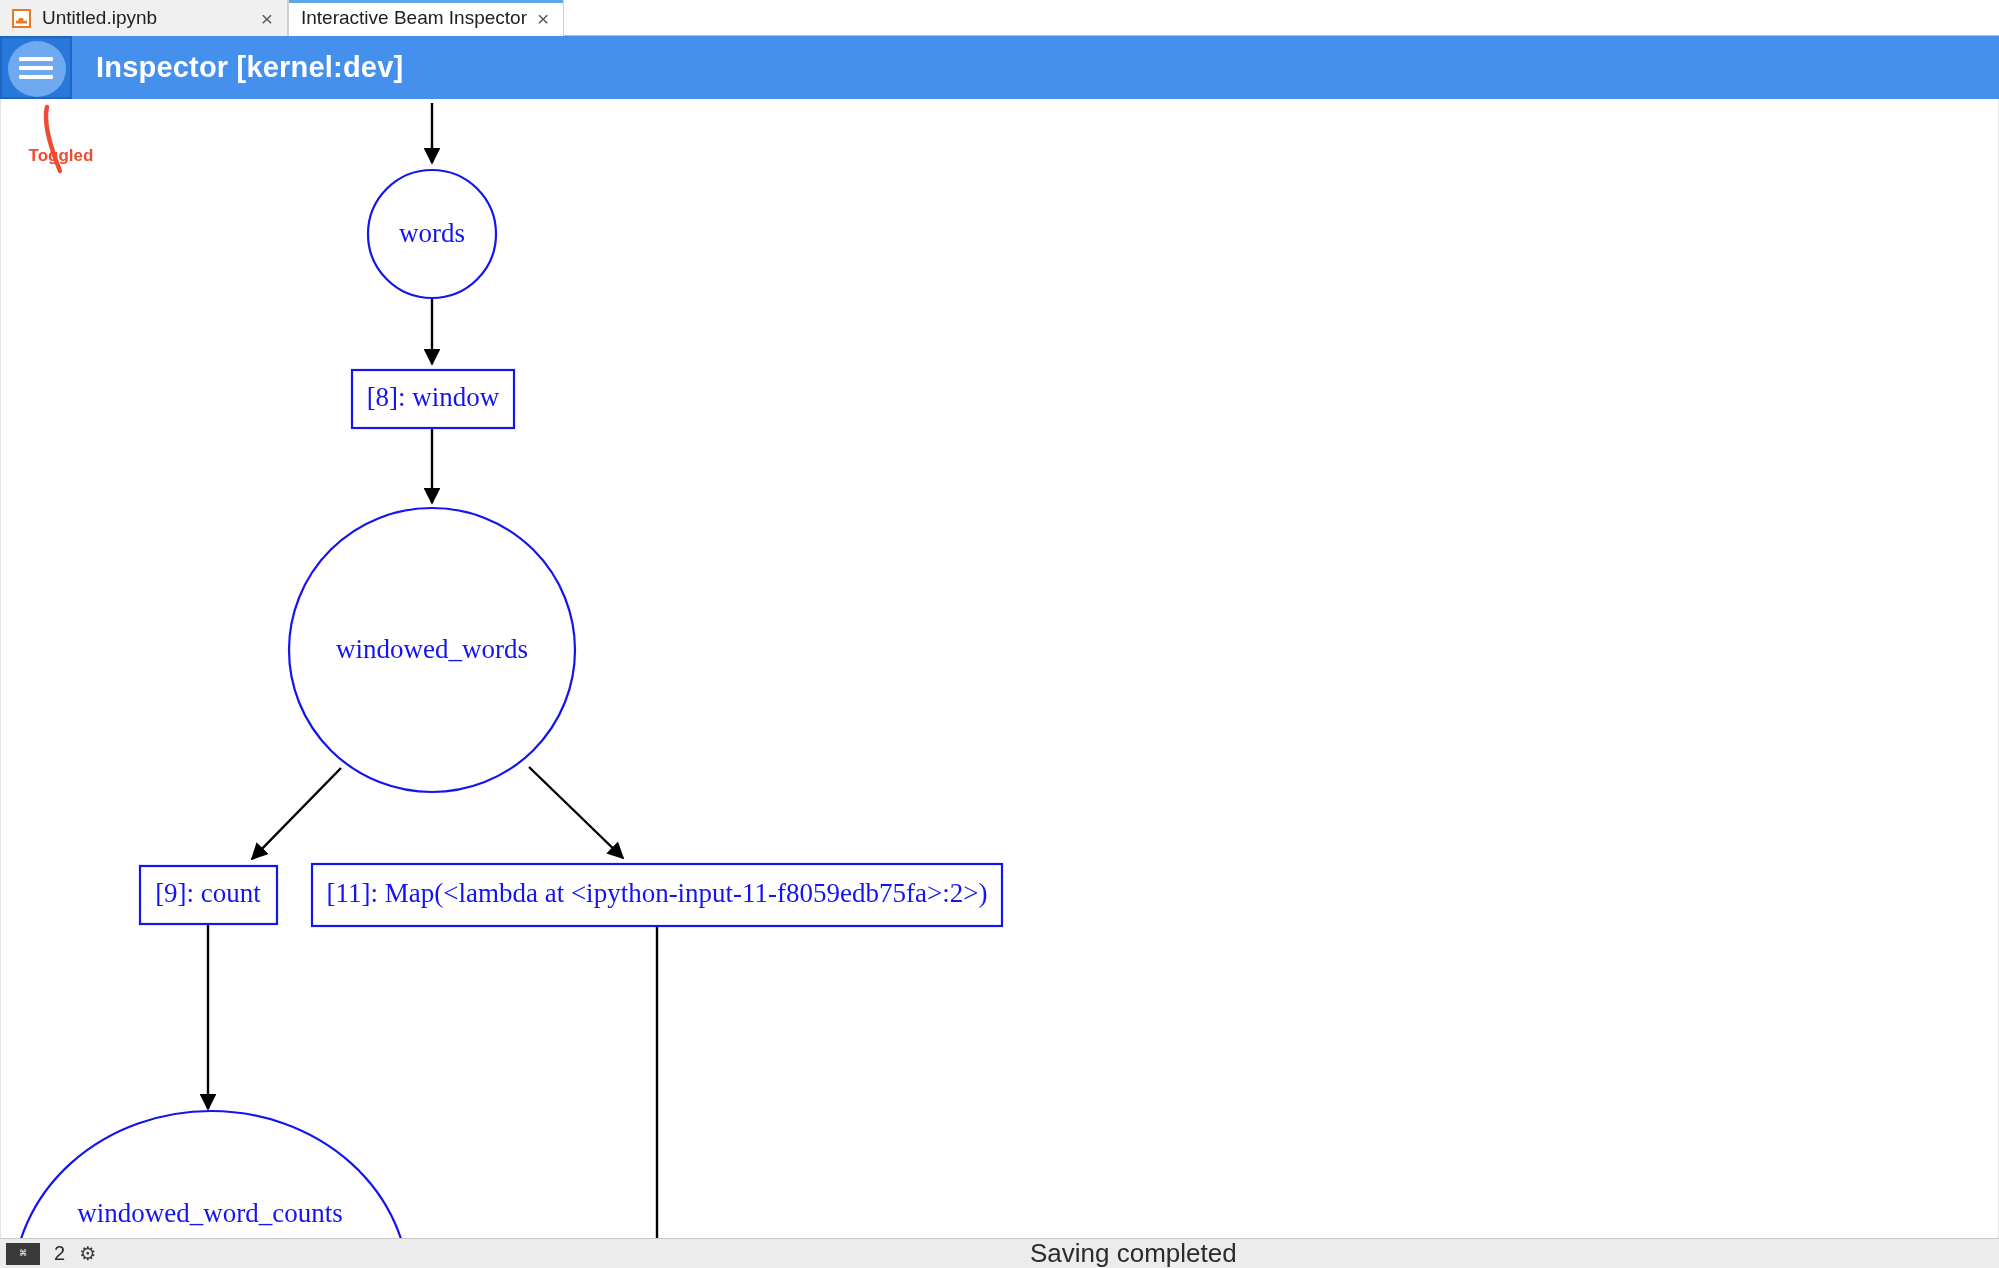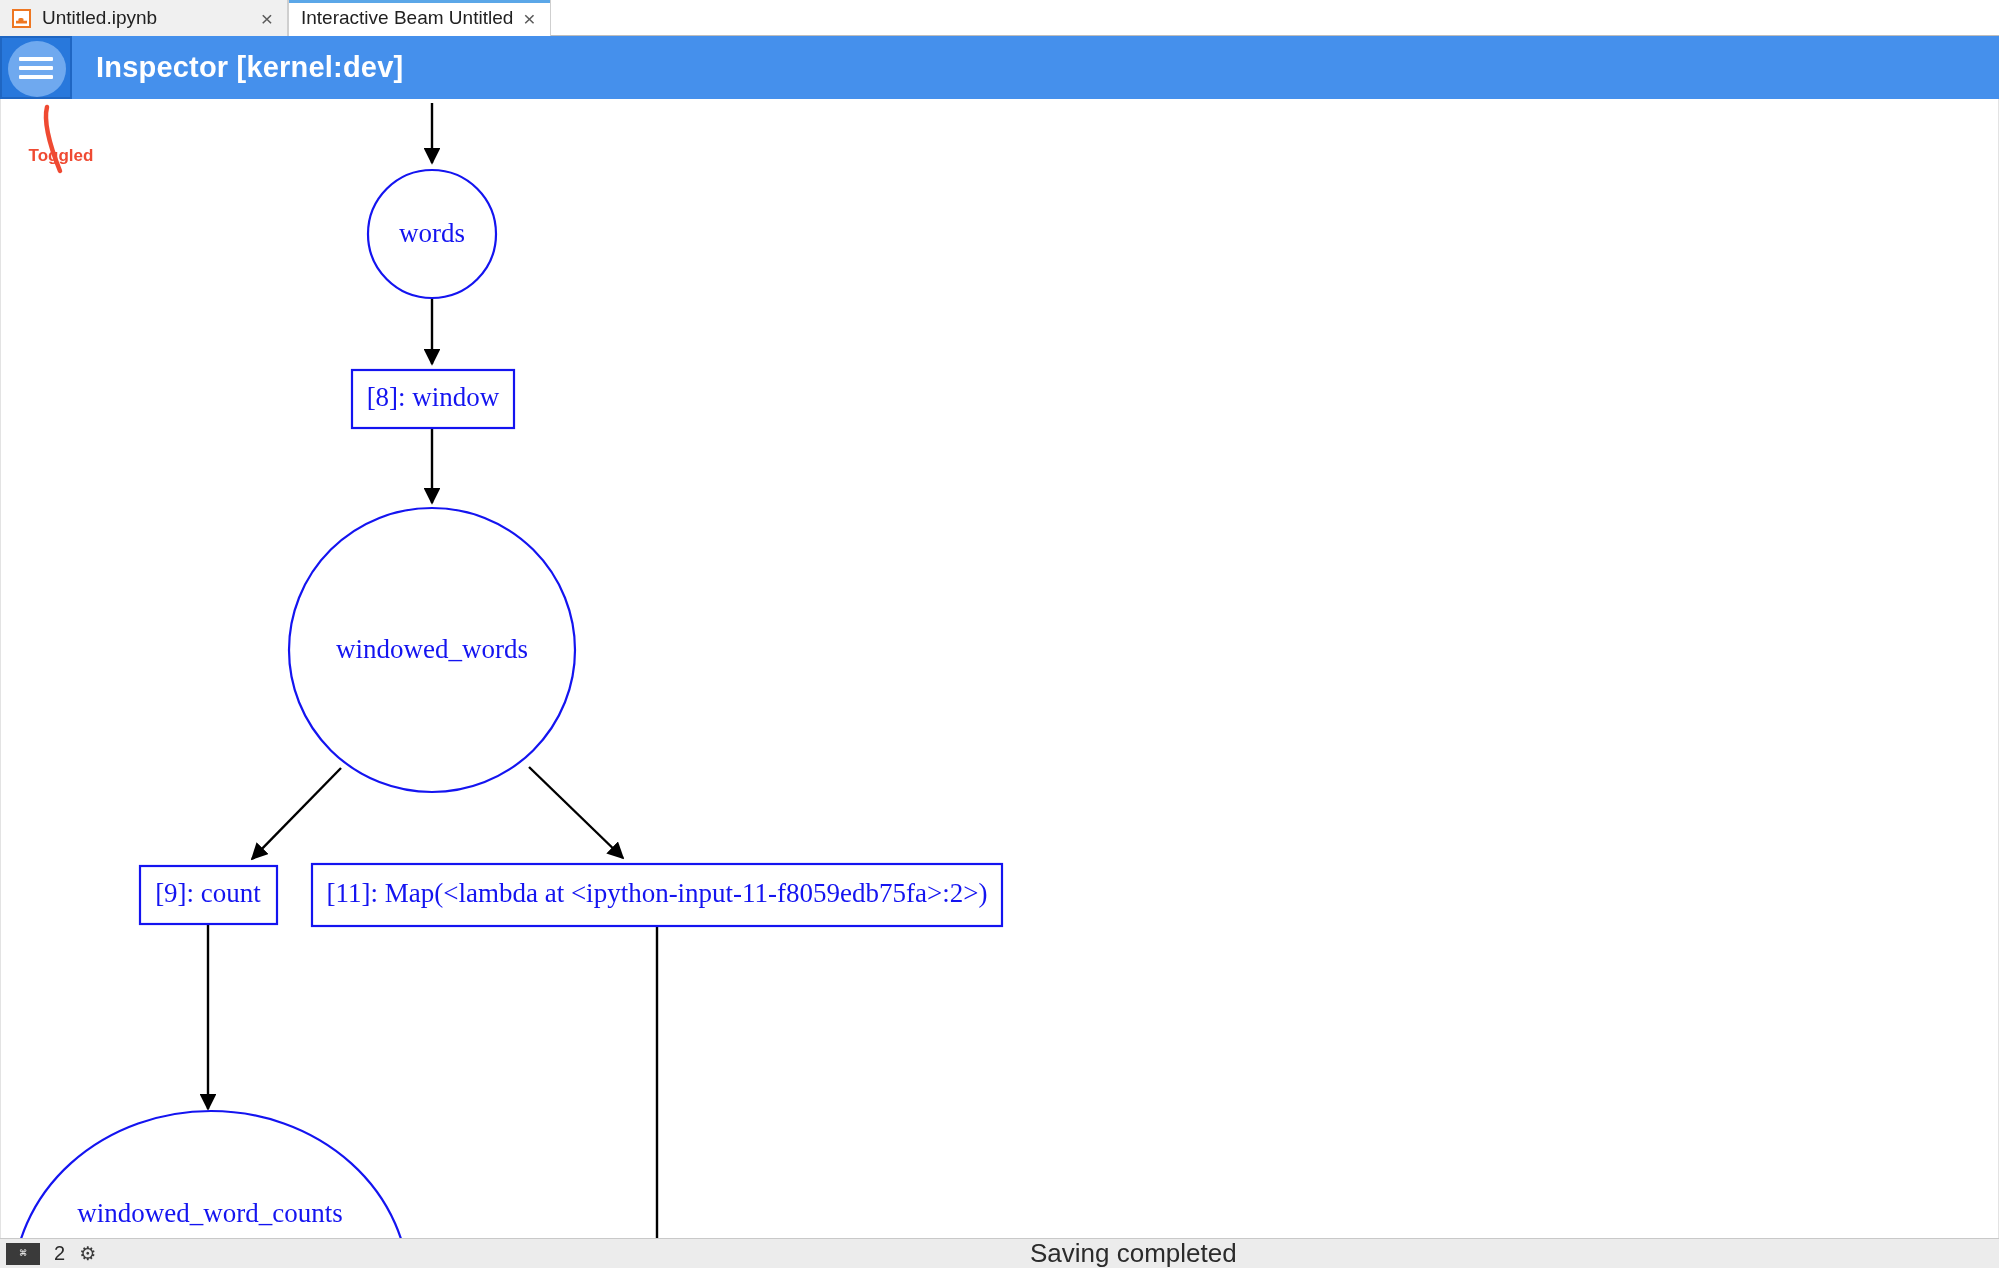--- a/index.html
+++ b/index.html
@@ -212,21 +212,21 @@
 
   <div class="tabbar">
     <div class="tab inactive">
       <span class="tab-left">
         <span class="nb-icon"></span>
         <span>Untitled.ipynb</span>
       </span>
       <span class="tab-close">×</span>
     </div>
     <div class="tab active">
-      <span>Interactive Beam Untitled</span>
+      <span>Interactive Beam Inspector</span>
       <span class="tab-close">×</span>
     </div>
     <div class="tabbar-filler"></div>
   </div>
 
   <div class="header">
     <div class="hamburger-btn">
       <span class="hamburger-lines">
         <span></span>
           <span></span>

